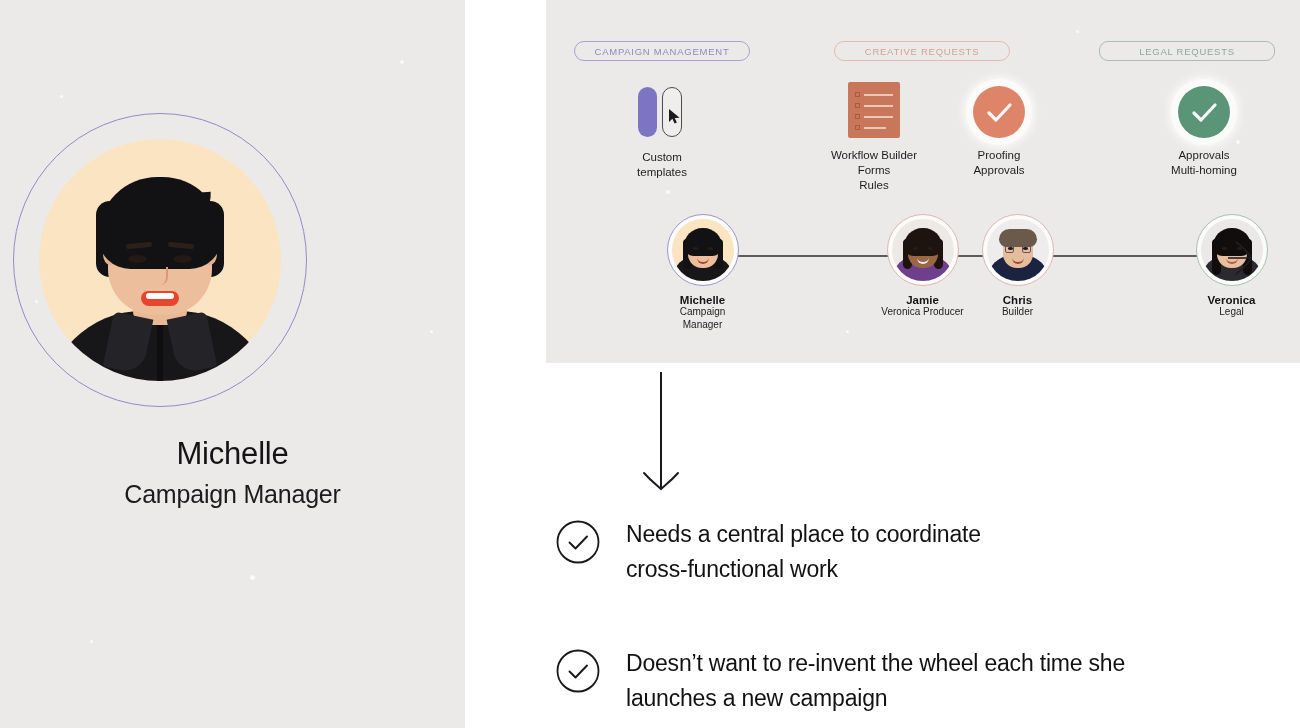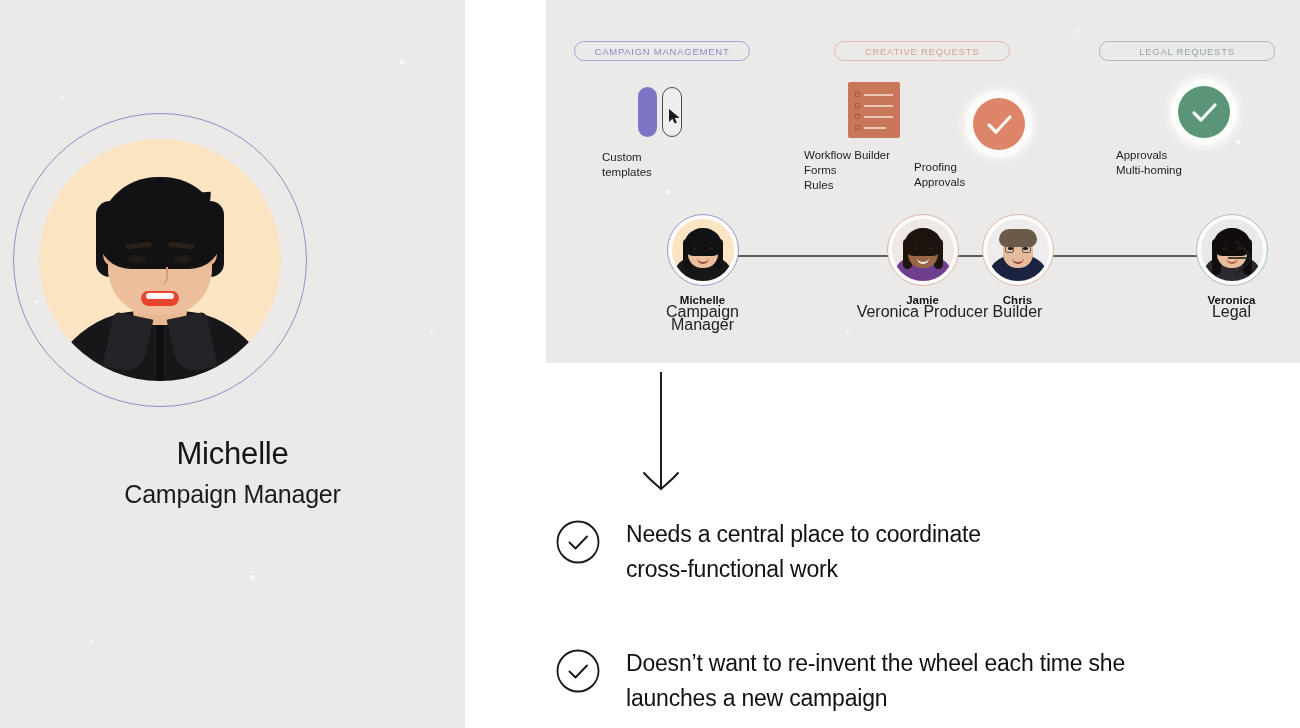--- a/index.html
+++ b/index.html
@@ -170,21 +170,21 @@
     letter-spacing: .75px;
     text-align: center;
     background: transparent;
     box-sizing: border-box;
     white-space: nowrap;
   }
   #pill-campaign { left: 28px;  width: 176px; color: #8d8ac4; border-color: #a6a3d2; }
   #pill-creative { left: 288px; width: 176px; color: #d3a193; border-color: #e2bcb0; }
   #pill-legal    { left: 553px; width: 176px; color: #8fa79c; border-color: #a9bdb3; border-radius: 9px; }
 
-  .feat { position: absolute; text-align: left; }
+  .feat { position: absolute; text-align: center; }
   .feat .caption {
     font-size: 11.5px;
     line-height: 15px;
     color: #1d1d20;
     white-space: pre-line;
   }
 
   
   #icon-custom-templates { position: relative; width: 56px; height: 56px; margin: 0 auto 10px; }
   .tpl-pill-solid {
@@ -232,21 +232,21 @@
     border: 1.5px solid;
     box-sizing: border-box;
     background: #fbfbfa;
     padding: 4px;
   }
   .p-photo {
     position: absolute; left: 4px; top: 4px;
     width: 62px; height: 62px; border-radius: 50%; overflow: hidden;
   }
   .p-name { margin-top: 8px; font-size: 11.5px; font-weight: bold; color: #141416; }
-  .p-role { font-size: 16px; line-height: 12.5px; color: #222226; white-space: pre-line; }
+  .p-role { font-size: 10px; line-height: 12.5px; color: #222226; white-space: pre-line; }
 
   
   .mf { position: absolute; inset: 0; }
   .mf-shoulder { position: absolute; left: 50%; bottom: 0; width: 62px; height: 26px; margin-left: -31px; border-radius: 30px 30px 0 0; }
   .mf-head { position: absolute; left: 50%; top: 14px; width: 30px; height: 35px; margin-left: -15px; border-radius: 15px 15px 14px 14px; }
   .mf-hair { position: absolute; left: 50%; top: 9px; width: 38px; height: 28px; margin-left: -19px; border-radius: 19px 19px 10px 10px; }
   .mf-hairL, .mf-hairR { position: absolute; top: 20px; width: 9px; height: 30px; }
   .mf-hairL { left: 50%; margin-left: -20px; border-radius: 6px 2px 7px 7px; }
   .mf-hairR { left: 50%; margin-left: 11px; border-radius: 2px 6px 7px 7px; }
   .mf-eyeL, .mf-eyeR { position: absolute; top: 28px; width: 5px; height: 2.6px; background: #241c16; border-radius: 50%; }
@@ -357,21 +357,21 @@
       <div class="wf-row" style="top:43px; width:38px;">
           <i class="wf-box"></i>
           <i class="wf-line" style="width:22px;"></i>
         </div>
     </div>
     <div class="caption">Workflow Builder
 Forms
 Rules</div>
   </div>
 
-  <div class="feat" style="left:368px; top:96px; width:170px;">
+  <div class="feat" style="left:368px; top:84px; width:170px;">
     <div class="circ-check" id="icon-proofing">
       <svg width="52" height="52" viewBox="0 0 52 52">
         <path d="M16 27 L23 34 L37 19" fill="none" stroke="#ffffff" stroke-width="3.2" stroke-linecap="round" stroke-linejoin="round" opacity=".95"></path>
       </svg>
     </div>
     <div class="caption">Proofing
 Approvals</div>
   </div>
 
   <div class="feat" style="left:570px; top:84px; width:176px;">

